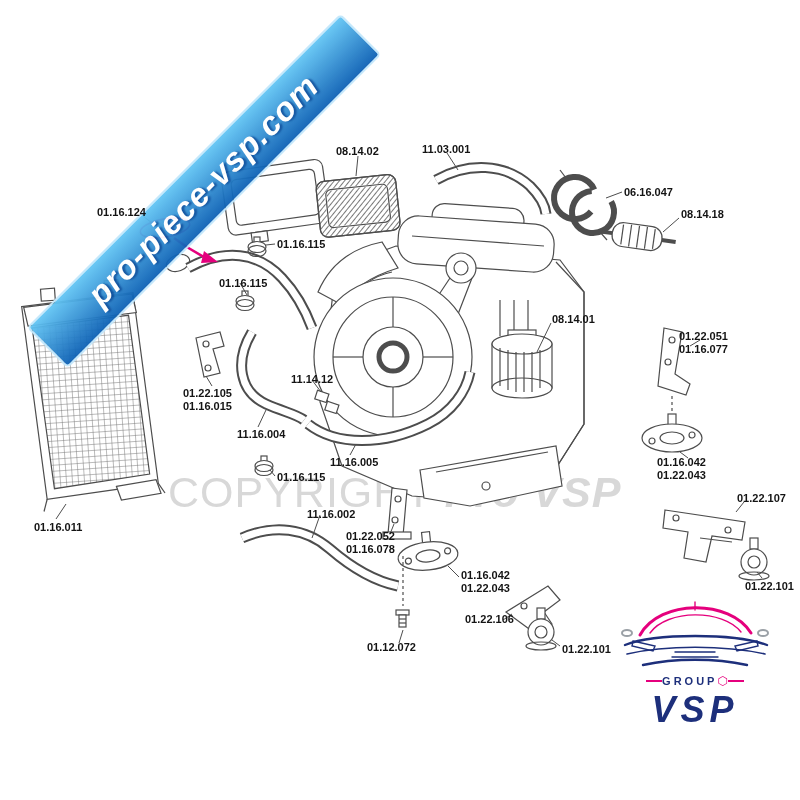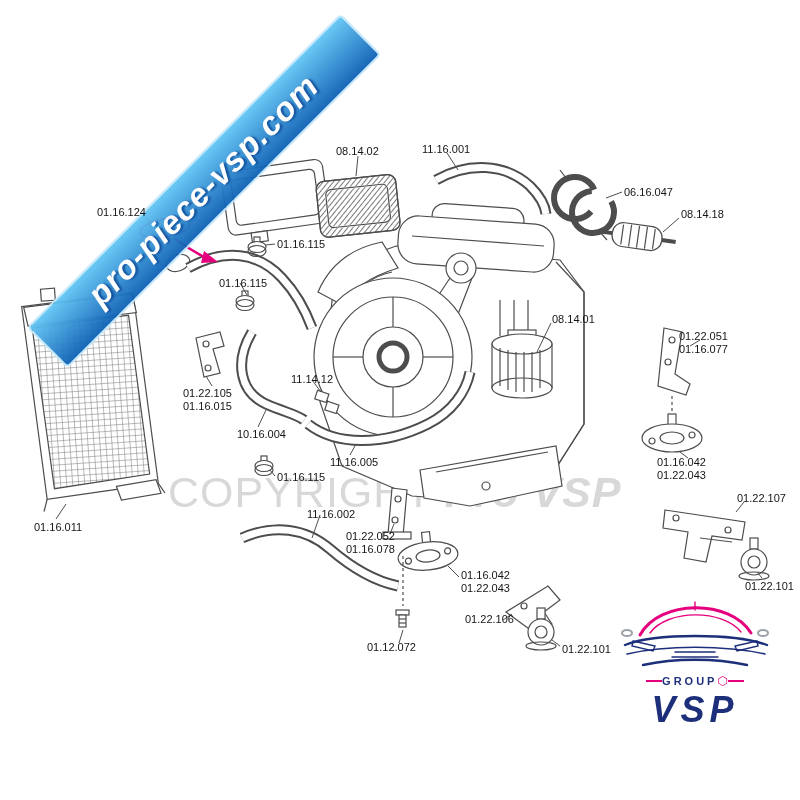--- a/index.html
+++ b/index.html
@@ -11,21 +11,21 @@
       color:#d8d8d8;letter-spacing:1px;white-space:nowrap;}
   .watermark-center .brand{font-weight:bold;font-style:italic;}
   svg.art{position:absolute;left:0;top:0;z-index:2;}
   .banner{position:absolute;left:-18px;top:162px;width:440px;height:54px;z-index:3;
       transform:rotate(-45deg);
       background:linear-gradient(#63c6f5,#0d61b5);
       border:2px solid #c2e7fb;border-radius:5px;opacity:.95;
       color:#fff;font-weight:bold;font-style:italic;font-size:33px;line-height:52px;
       text-align:center;letter-spacing:1px;text-shadow:2px 2px 2px #0a4f9e;}
   .labels{position:absolute;left:0;top:0;z-index:4;width:800px;height:800px;pointer-events:none;}
-  .lbl{position:absolute;font-size:11px;font-weight:normal;color:#141414;
+  .lbl{position:absolute;font-size:11px;font-weight:bold;color:#141414;
        white-space:pre-line;line-height:13px;}
 
   .logo{position:absolute;right:16px;top:583px;width:178px;z-index:5;text-align:center;}
   .logo .group-row{display:flex;align-items:center;justify-content:center;margin-top:-4px;}
   .logo .group-dash{display:inline-block;width:16px;height:2px;background:#e5007d;}
   .logo .group-text{font-size:11px;font-weight:bold;letter-spacing:3px;color:#1d2f7b;}
   .logo .hex{color:#e5007d;font-size:12px;line-height:12px;}
   .logo .pro-row{font-size:40px;line-height:40px;font-weight:bold;font-style:italic;color:#e5007d;}
   .logo .pro-row .hex-sup{font-size:14px;color:#1d2f7b;font-style:normal;vertical-align:super;}
   .logo .vsp-row{font-size:36px;line-height:46px;font-weight:bold;font-style:italic;
@@ -259,32 +259,32 @@
     </g>
   </svg>
 
   <div class="banner">
     <span>pro-piece-vsp.com</span>
   </div>
 
   <div class="labels">
     <div class="lbl" style="left:97px;top:206px">01.16.124</div>
     <div class="lbl" style="left:336px;top:145px">08.14.02</div>
-    <div class="lbl" style="left:422px;top:143px">11.16.001</div>
+    <div class="lbl" style="left:422px;top:143px">11.03.001</div>
     <div class="lbl" style="left:624px;top:186px">06.16.047</div>
     <div class="lbl" style="left:681px;top:208px">08.14.18</div>
     <div class="lbl" style="left:277px;top:238px">01.16.115</div>
     <div class="lbl" style="left:219px;top:277px">01.16.115</div>
     <div class="lbl" style="left:552px;top:313px">08.14.01</div>
     <div class="lbl" style="left:679px;top:330px">01.22.051
 01.16.077</div>
     <div class="lbl" style="left:183px;top:387px">01.22.105
 01.16.015</div>
     <div class="lbl" style="left:291px;top:373px">11.14.12</div>
-    <div class="lbl" style="left:237px;top:428px">10.16.004</div>
+    <div class="lbl" style="left:237px;top:428px">11.16.004</div>
     <div class="lbl" style="left:330px;top:456px">11.16.005</div>
     <div class="lbl" style="left:277px;top:471px">01.16.115</div>
     <div class="lbl" style="left:657px;top:456px">01.16.042
 01.22.043</div>
     <div class="lbl" style="left:34px;top:521px">01.16.011</div>
     <div class="lbl" style="left:307px;top:508px">11.16.002</div>
     <div class="lbl" style="left:346px;top:530px">01.22.052
 01.16.078</div>
     <div class="lbl" style="left:737px;top:492px">01.22.107</div>
     <div class="lbl" style="left:461px;top:569px">01.16.042

